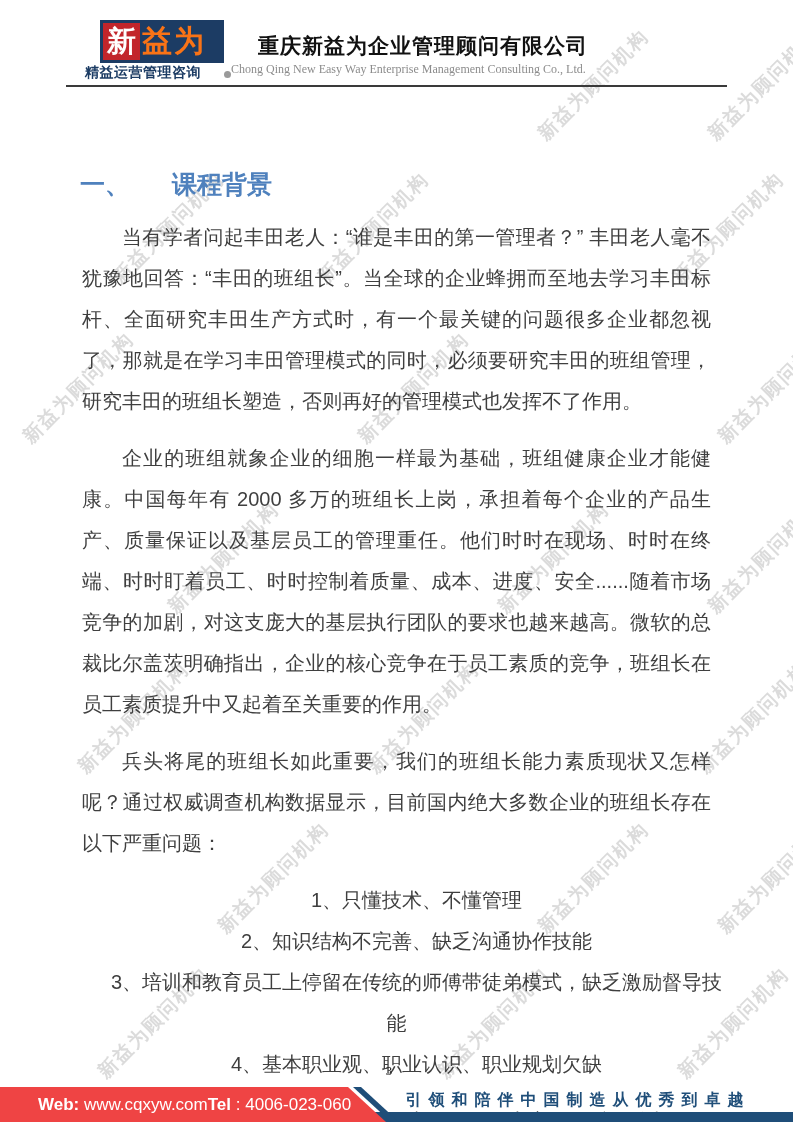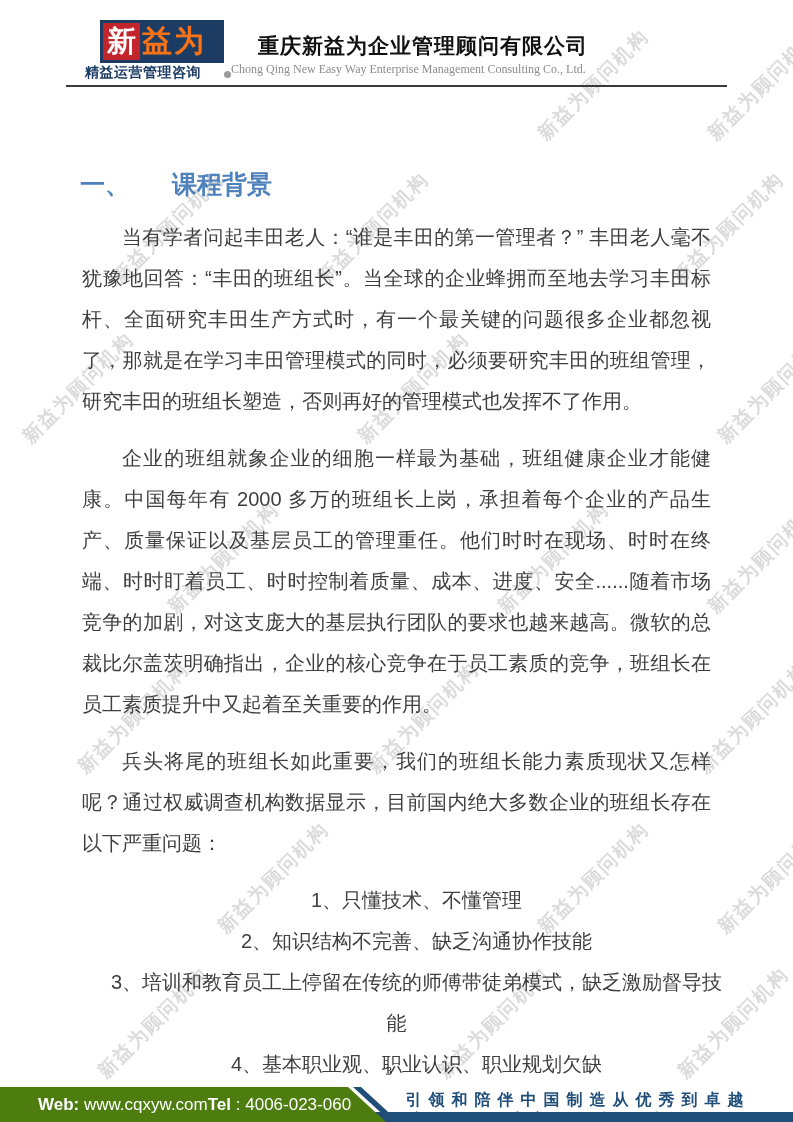--- a/index.html
+++ b/index.html
@@ -36,21 +36,21 @@
   .heading .h-title { margin-left:42px; }
   .para { font-size:20px; line-height:41px; color:#3f3f3f; text-align:justify;
           text-indent:2em; margin:16px; }
   .list-item { font-size:20px; line-height:41px; color:#3f3f3f; text-indent:2em; margin:0;text-align:center; }
 
   
   .page-number { position:absolute; left:0; top:1063px; width:778px; text-align:center;
                  font-size:13px; color:#222; font-family:"Liberation Serif", serif; z-index:1; }
   .footer { position:absolute; left:0; top:1087px; width:793px; height:35px; z-index:1; }
   .footer-strip { position:absolute; left:0; top:25px; width:793px; height:10px; background:#1f4e79; }
-  .footer-main { position:absolute; left:0; top:0; width:400px; height:35px; background:#4d7c0f;
+  .footer-main { position:absolute; left:0; top:0; width:400px; height:35px; background:#ef4444;
                  clip-path:polygon(0 0, 348px 0, 386px 35px, 0 35px);
                  color:#fff; font-size:17px; line-height:35px; padding-left:38px; white-space:nowrap; }
   .footer-slant { position:absolute; left:0; top:0; width:420px; height:35px; background:#1f4e79;
                   clip-path:polygon(353px 0, 361px 0, 399px 35px, 391px 35px); }
   .footer-main b, .footer-main .bold { font-weight:bold; }
   .footer-slogan { position:absolute; left:398px; top:0; width:360px; height:25px;
                    color:#1f4e79; font-size:16px; font-weight:bold; letter-spacing:7px;
                    line-height:25px; text-align:center; white-space:nowrap;font-family:Liberation Serif, serif; }
 </style>
 </head>

